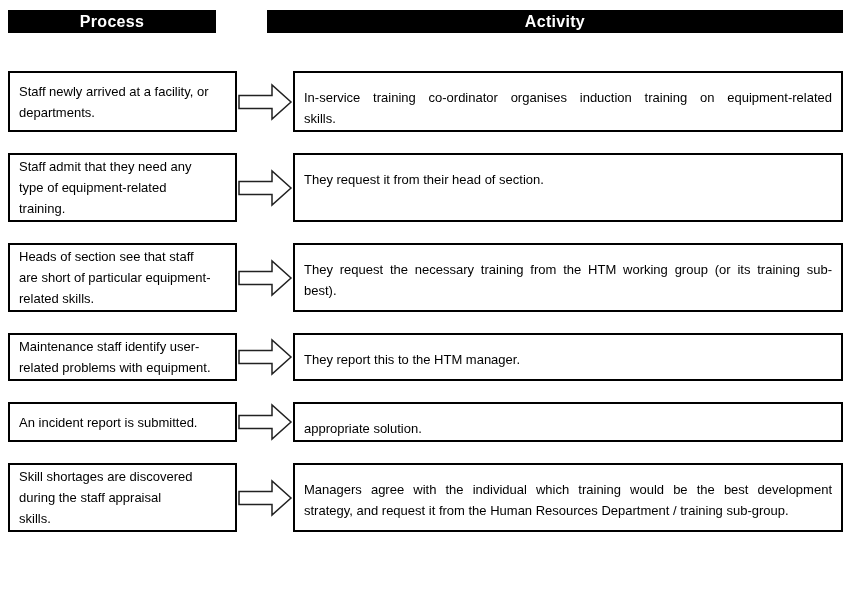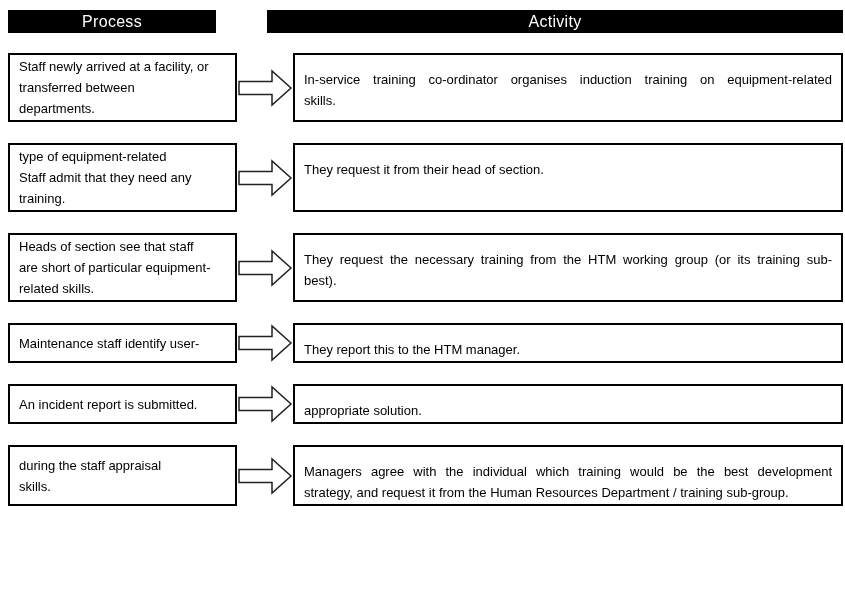--- a/index.html
+++ b/index.html
@@ -24,37 +24,37 @@
     height: 599px;
     padding: 10px 2px 0 8px;
     background: var(--page-bg);
     overflow: hidden;
   }
   .header-row { display: flex; }
   .header-bar {
     background: var(--header-bg);
     color: var(--header-text);
     font-size: 16px;
-    font-weight: normal;
+    font-weight: bold;
     text-align: center;
     height: 23px;
     line-height: 23px;
     letter-spacing: 0.3px;
   }
   .process-w { width: 229px; }
   .gap-w { width: 56px; }
   .activity-w { width: 634px; }
 
   .rows { display: block; }
   .row {
     display: flex;
     align-items: stretch;
     margin-top: 21px;
   }
-  .row:first-child { margin-top: 20px; }
+  .row:first-child { margin-top: 38px; }
 
   .box {
     border: 2px solid var(--box-border);
     background: var(--box-bg);
     font-size: 13px;
     line-height: 21px;
     padding: 1px 9px;
   }
   .process-box {
     width: 229px;
@@ -98,38 +98,37 @@
 <div class="page">
   <div class="header-row">
     <div class="header-bar process-w">Process</div>
     <div class="gap-w"></div>
     <div class="header-bar activity-w">Activity</div>
   </div>
   <div class="rows">
   <div class="row">
     <div class="box process-box">
           <div class="line">Staff newly arrived at a facility, or</div>
-          <div class="line">transferred between</div>
           <div class="line">departments.</div>
         </div>
     <div class="arrow-cell">
       <svg class="arrow" viewBox="0 0 55 38" xmlns="http://www.w3.org/2000/svg" aria-hidden="true">
         <polygon points="1,12.5 34,12.5 34,2 53,19 34,36 34,25.5 1,25.5"></polygon>
       </svg>
     </div>
     <div class="box activity-box">
           <div class="line">In-service training co-ordinator organises induction training on equipment-related</div>
           <div class="line">skills.</div>
         </div>
   </div>
 
   <div class="row">
     <div class="box process-box">
+          <div class="line">Staff admit that they need any</div>
           <div class="line">type of equipment-related</div>
-          <div class="line">Staff admit that they need any</div>
           <div class="line">training.</div>
         </div>
     <div class="arrow-cell">
       <svg class="arrow" viewBox="0 0 55 38" xmlns="http://www.w3.org/2000/svg" aria-hidden="true">
         <polygon points="1,12.5 34,12.5 34,2 53,19 34,36 34,25.5 1,25.5"></polygon>
       </svg>
     </div>
     <div class="box activity-box">
           <div class="line">They request it from their head of section.</div>
         </div>
@@ -148,20 +147,21 @@
     </div>
     <div class="box activity-box">
           <div class="line">They request the necessary training from the HTM working group (or its training sub-</div>
           <div class="line">best).</div>
         </div>
   </div>
 
   <div class="row">
     <div class="box process-box">
           <div class="line">Maintenance staff identify user-</div>
+          <div class="line">related problems with equipment.</div>
         </div>
     <div class="arrow-cell">
       <svg class="arrow" viewBox="0 0 55 38" xmlns="http://www.w3.org/2000/svg" aria-hidden="true">
         <polygon points="1,12.5 34,12.5 34,2 53,19 34,36 34,25.5 1,25.5"></polygon>
       </svg>
     </div>
     <div class="box activity-box">
           <div class="line">They report this to the HTM manager.</div>
         </div>
   </div>
@@ -176,20 +176,21 @@
         <polygon points="1,12.5 34,12.5 34,2 53,19 34,36 34,25.5 1,25.5"></polygon>
       </svg>
     </div>
     <div class="box activity-box">
           <div class="line">appropriate solution.</div>
         </div>
   </div>
 
   <div class="row">
     <div class="box process-box">
+          <div class="line">Skill shortages are discovered</div>
           <div class="line">during the staff appraisal</div>
           <div class="line">skills.</div>
         </div>
     <div class="arrow-cell">
       <svg class="arrow" viewBox="0 0 55 38" xmlns="http://www.w3.org/2000/svg" aria-hidden="true">
         <polygon points="1,12.5 34,12.5 34,2 53,19 34,36 34,25.5 1,25.5"></polygon>
       </svg>
     </div>
     <div class="box activity-box">
           <div class="line">Managers agree with the individual which training would be the best development</div>

